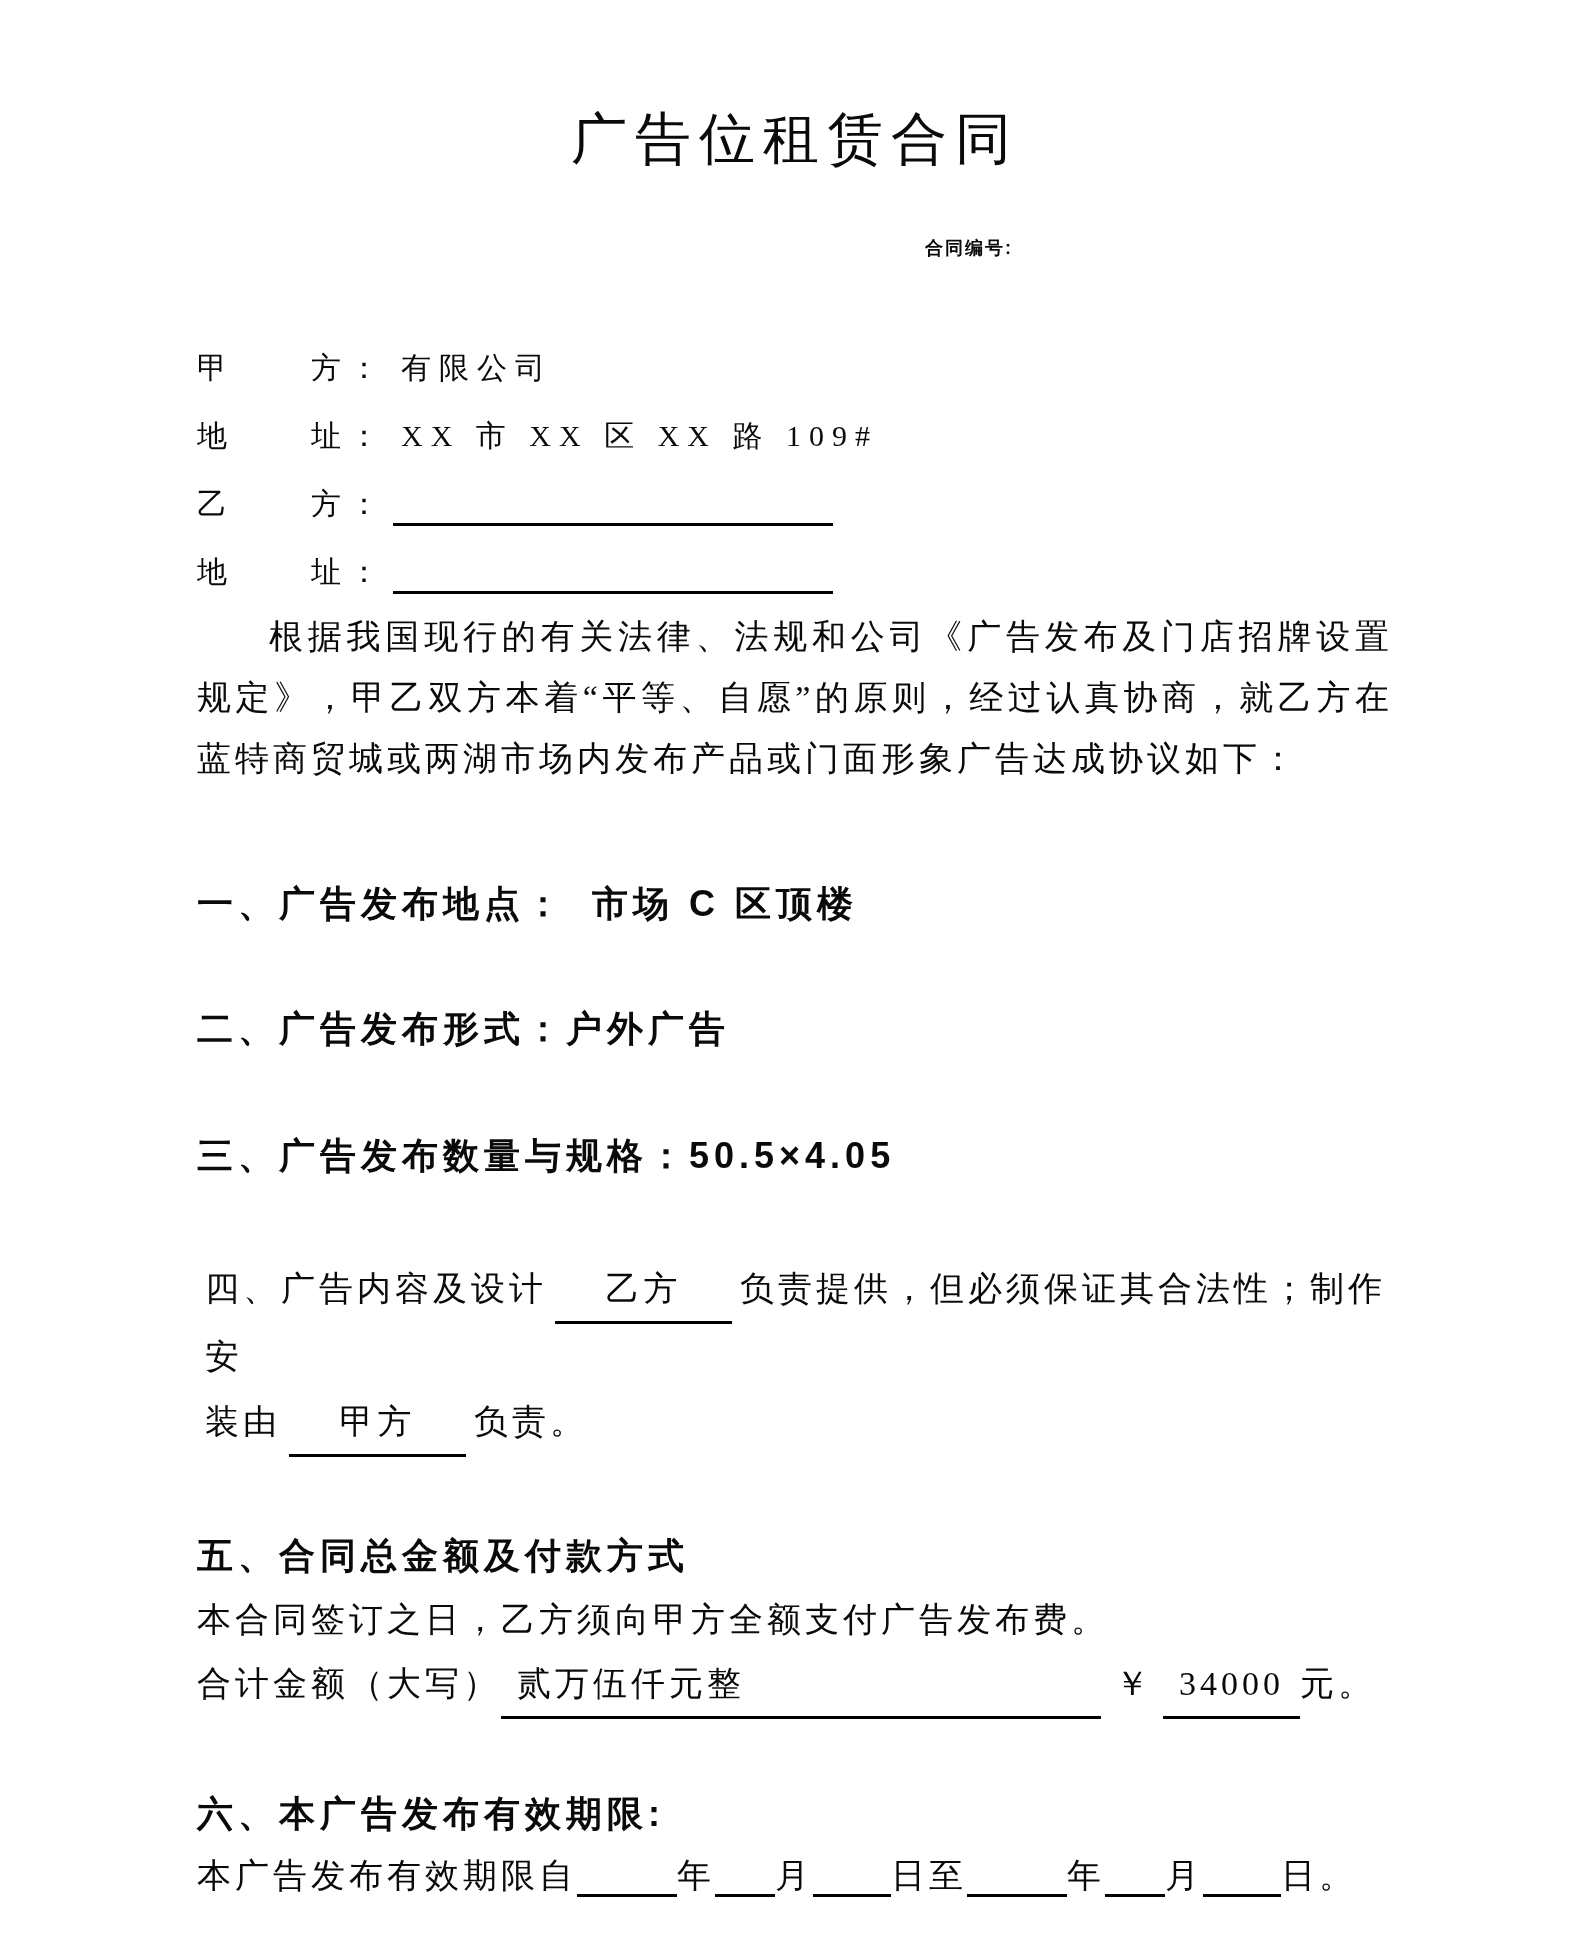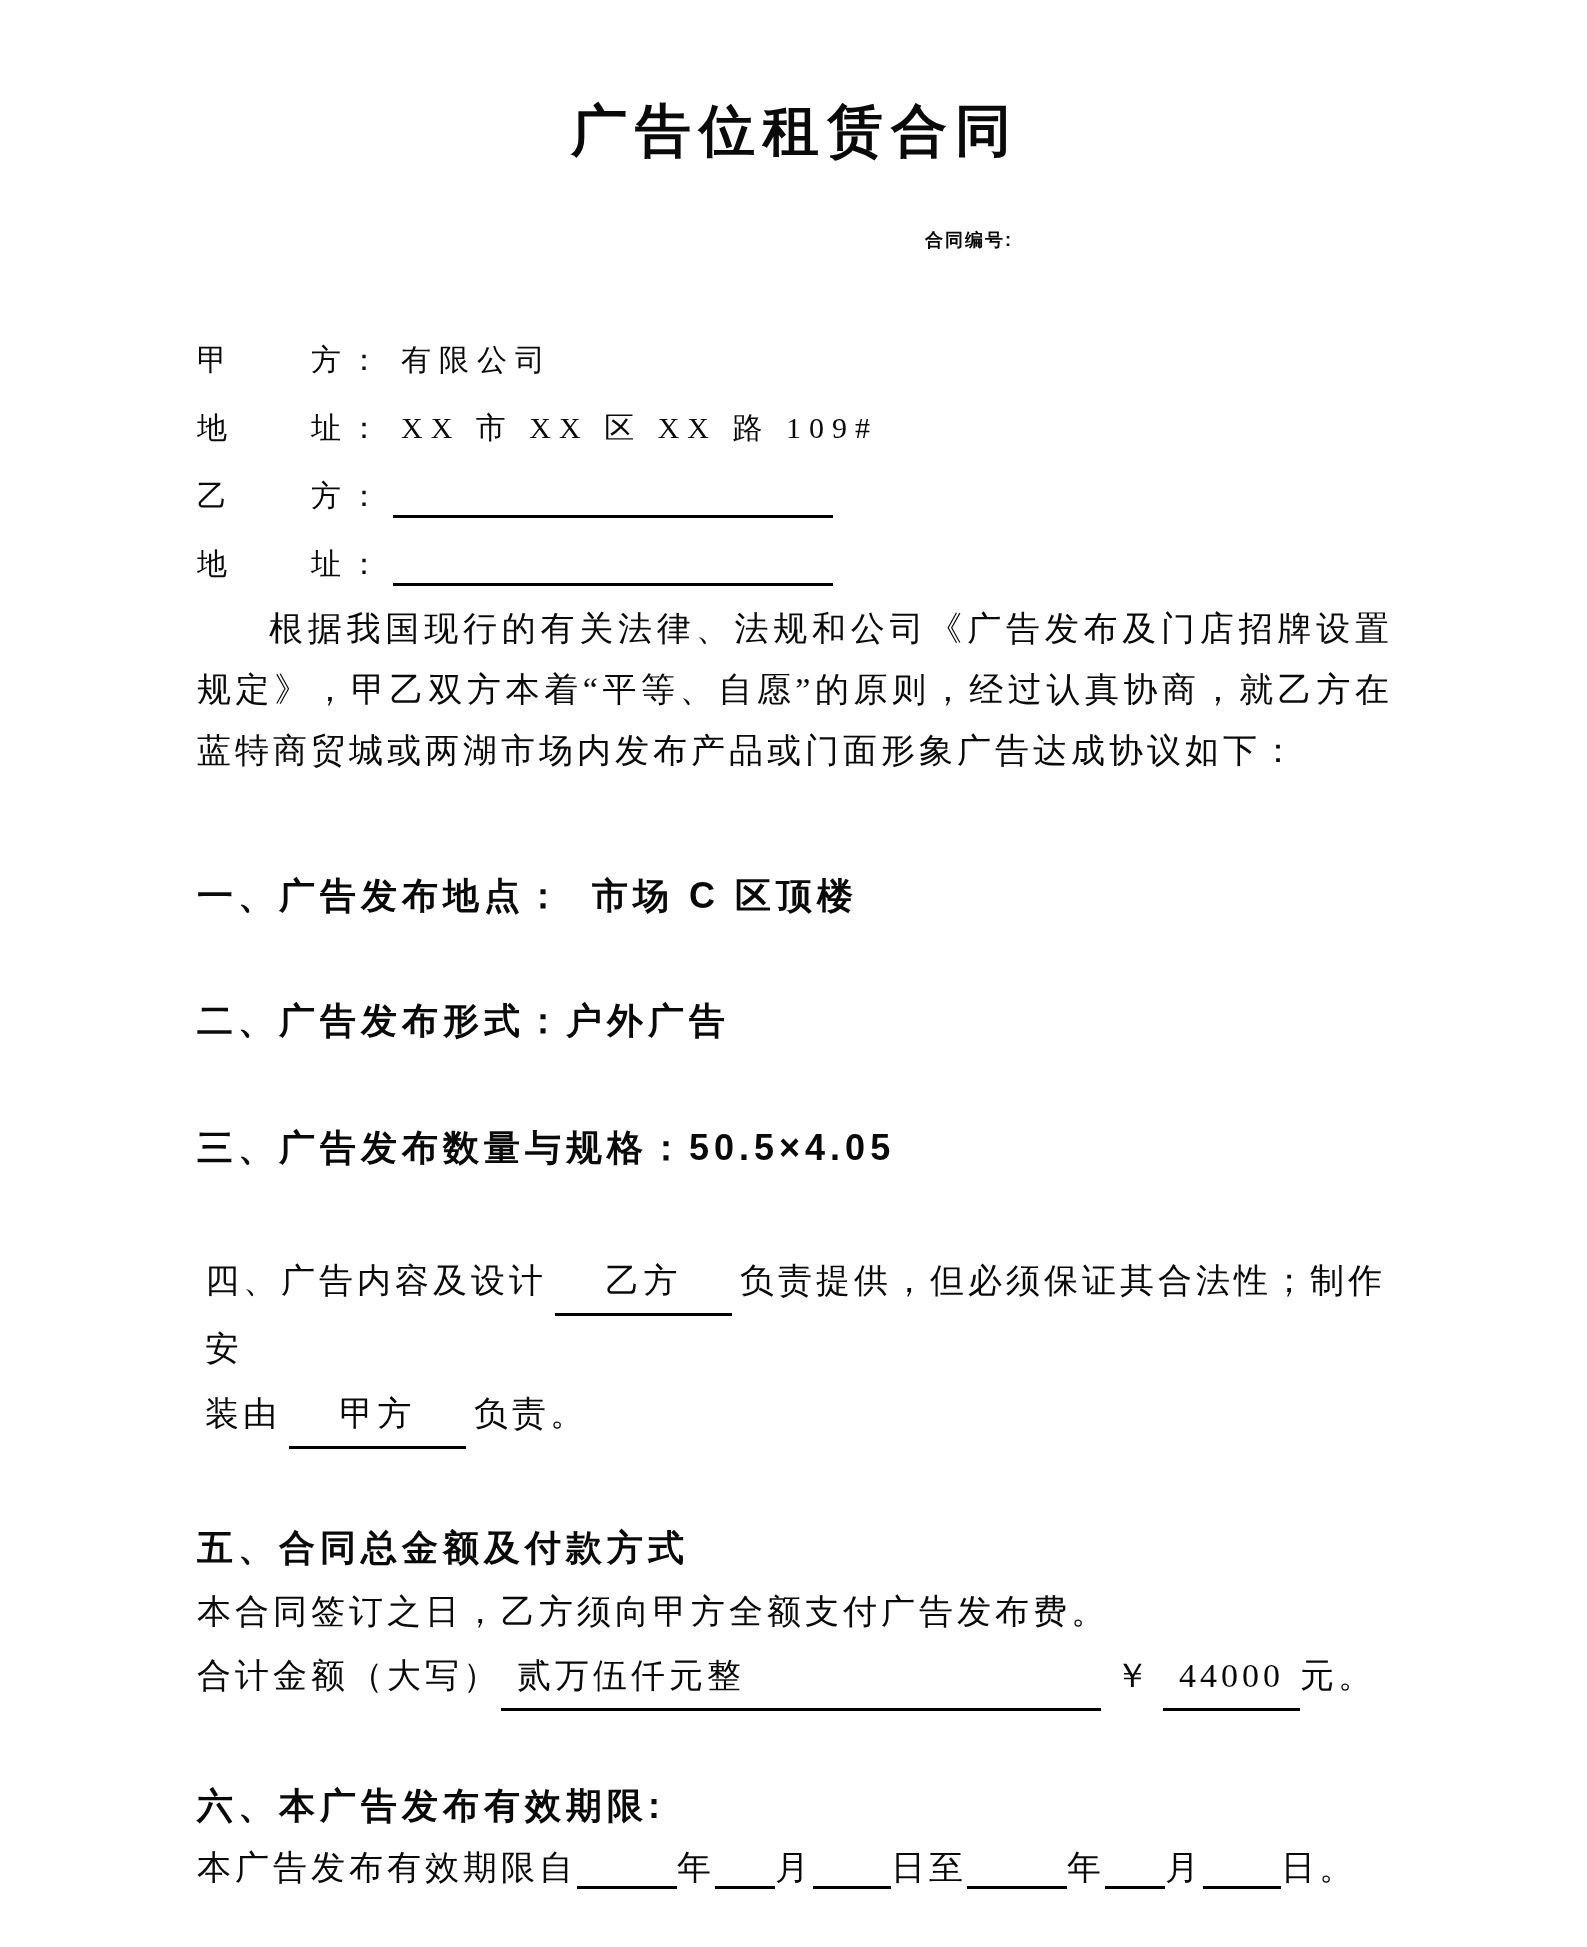--- a/index.html
+++ b/index.html
@@ -8,26 +8,26 @@
     width:1587px;height:1947px;
     margin:0 auto;
     background:#ffffff;
     color:#0a0a0a;
     font-family:"Liberation Serif","DejaVu Serif",serif;
     box-sizing:border-box;
     padding:0 194px 0 197px;
     overflow:hidden;
   }
   .doc-title{
-    margin:0;
+    margin:8px;
     padding-top:96px;
     line-height:70px;
     text-align:center;
     font-family:"Liberation Sans","DejaVu Sans",sans-serif;
-    font-weight:700;
+    font-weight:400;
     font-size:56px;
     letter-spacing:8px;
   }
   .contract-no{
     margin-top:62px;
     margin-left:728px;
     height:40px;
     font-family:"Liberation Sans","DejaVu Sans",sans-serif;
     font-weight:700;
     font-size:18px;
@@ -140,21 +140,21 @@
   <div class="sec s3"><span>三、广告发布数量与规格：</span><span>50.5×4.05</span></div>
 
   <div class="serif-line s4">
     <div><span>四、广告内容及设计</span><span class="blank-mid"><span>乙方</span></span><span>负责提供，但必须保证其合法性；制作安</span></div>
     <div><span>装由</span><span class="blank-mid"><span>甲方</span></span><span>负责。</span></div>
   </div>
 
   <div class="s5">
     <div class="sec">五、合同总金额及付款方式</div>
     <div class="serif-line">本合同签订之日，乙方须向甲方全额支付广告发布费。</div>
-    <div class="serif-line"><span>合计金额（大写）</span><span class="amount-words"><span>贰万伍仟元整</span></span><span class="currency">￥</span><span class="amount-digits">44000</span><span>元</span><span>。</span></div>
+    <div class="serif-line"><span>合计金额（大写）</span><span class="amount-words"><span>贰万伍仟元整</span></span><span class="currency">￥</span><span class="amount-digits">34000</span><span>元</span><span>。</span></div>
   </div>
 
   <div class="s6">
     <div class="sec">六、本广告发布有效期限:</div>
     <div class="serif-line"><span>本广告发布有效期限自</span><span class="blank b-wide"></span><span>年</span><span class="blank b-narrow"></span><span>月</span><span class="blank b-mid"></span><span>日至</span><span class="blank b-wide"></span><span>年</span><span class="blank b-narrow"></span><span>月</span><span class="blank b-mid"></span><span>日。</span></div>
   </div>
 
 </div>
 
 </body></html>

